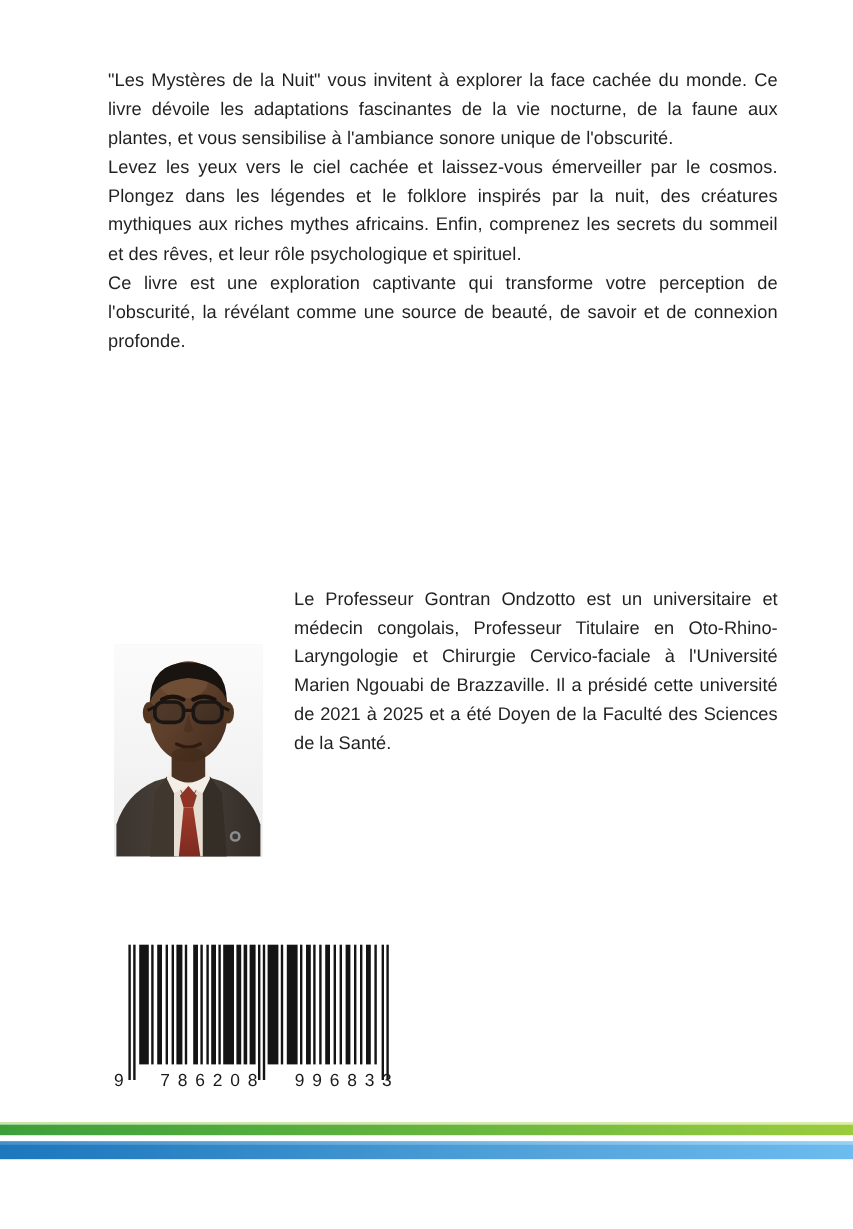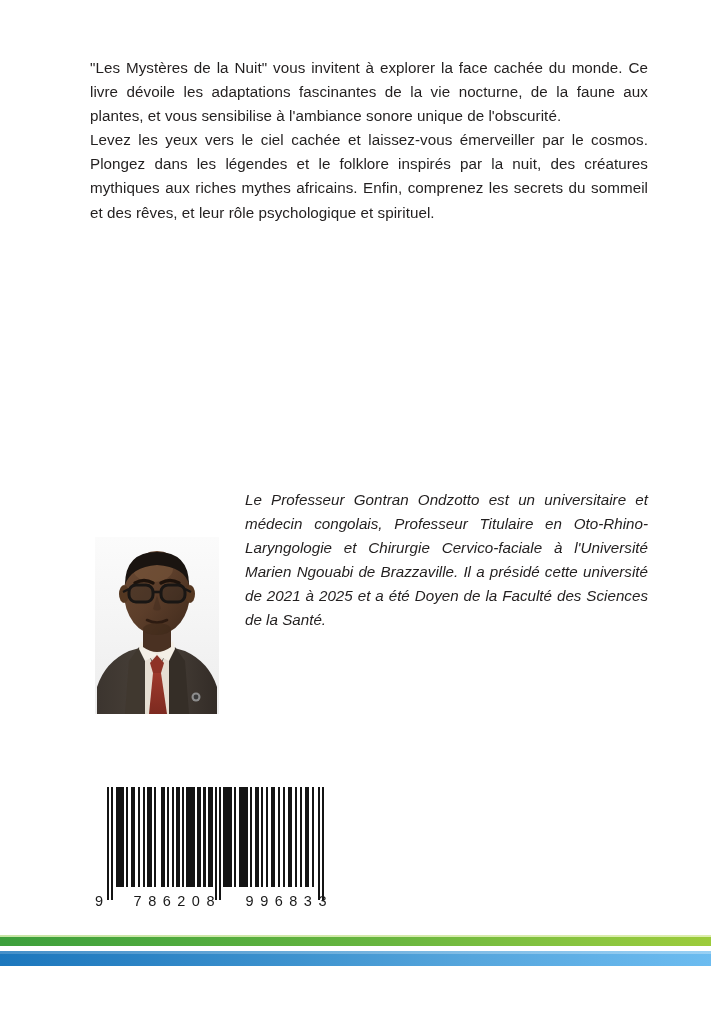--- a/index.html
+++ b/index.html
@@ -56,21 +56,20 @@
   .author-bio {
     position: absolute;
     left: 245px;
     top: 488px;
     width: 403px;
     font-size: 15.2px;
     line-height: 24.1px;
     color: #221f1f;
     text-align: justify;
     text-justify: inter-word;
-    font-style: italic;
   }
   .author-bio p { margin: 0; }
 
   
   .barcode-block {
     position: absolute;
     left: 95px;
     top: 787px;
     width: 240px;
     height: 136px;
@@ -129,20 +128,21 @@
   }
 </style>
 </head>
 <body>
 
 <div class="page">
 
   <div class="blurb">
     <p>"Les Mystères de la Nuit" vous invitent à explorer la face cachée du monde. Ce livre dévoile les adaptations fascinantes de la vie nocturne, de la faune aux plantes, et vous sensibilise à l'ambiance sonore unique de l'obscurité.</p>
     <p>Levez les yeux vers le ciel cachée et laissez-vous émerveiller par le cosmos. Plongez dans les légendes et le folklore inspirés par la nuit, des créatures mythiques aux riches mythes africains. Enfin, comprenez les secrets du sommeil et des rêves, et leur rôle psychologique et spirituel.</p>
+    <p>Ce livre est une exploration captivante qui transforme votre perception de l'obscurité, la révélant comme une source de beauté, de savoir et de connexion profonde.</p>
   </div>
 
   <div class="author-photo">
     <svg viewBox="0 0 124 177" preserveAspectRatio="xMidYMid slice" aria-hidden="true">
       <defs>
         <linearGradient id="bgGrad" x1="0" y1="0" x2="0" y2="1">
           <stop offset="0" stop-color="#fbfbfb"></stop>
           <stop offset="1" stop-color="#ededed"></stop>
         </linearGradient>
         <linearGradient id="skinGrad" x1="0" y1="0" x2="1" y2="1">

